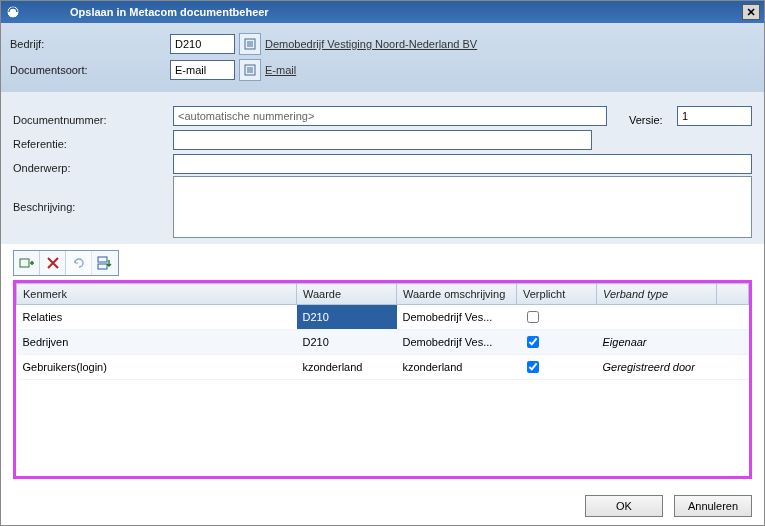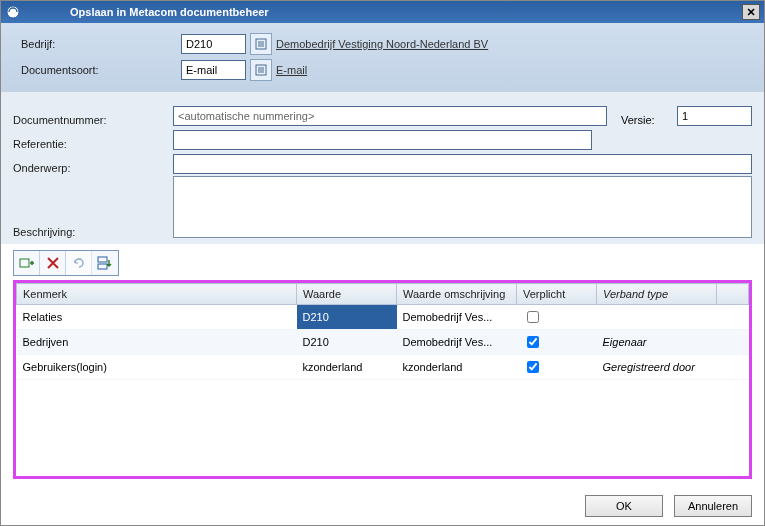--- a/index.html
+++ b/index.html
@@ -2,33 +2,33 @@
 <html><head>
 <meta charset="utf-8">
 <style>
   * { box-sizing: border-box; font-family: Tahoma, Arial, sans-serif; font-size: 11px; }
   body { margin: 0; background: #fff; }
   .window { width: 765px; height: 526px; border: 1px solid #888; position: relative; background: #fff; display: flex; flex-direction: column; }
   .titlebar { height: 22px; background: linear-gradient(#2a5fa0, #3d73b8); color: #fff; display: flex; align-items: center; padding: 0 4px; font-weight: bold; gap: 43px; }
   .titlebar .ticon { width: 16px; height: 16px; margin-right: 6px; display: inline-flex; align-items: center; justify-content: center; }
   .titlebar .spacer { flex: 1; }
   .close-btn { width: 18px; height: 16px; background: #d7d7d7; border: 1px solid #555; color: #000; display: flex; align-items: center; justify-content: center; font-size: 11px; cursor: pointer; font-family: Arial; }
-  .top-panel { background: linear-gradient(#d0deee, #c2d3e6); padding: 8px 20px; }
+  .top-panel { background: linear-gradient(#d0deee, #c2d3e6); padding: 8px 9px; }
   .row { display: flex; align-items: center; height: 26px; }
   .lbl { width: 160px; color: #1a1a1a; }
   .txt { height: 20px; border: 1px solid #4a6a92; background: #fff; padding: 0 4px; }
   .txt.small { width: 65px; }
   .txt.med { width: 65px; }
   .iconbtn { width: 22px; height: 22px; border: 1px solid #8aa3c0; background: #e8f0f9; margin-left: 4px; display: inline-flex; align-items: center; justify-content: center; cursor: pointer; }
   .desc { margin-left: 4px; color: #333; text-decoration: underline; }
   .mid-panel { background: #e6edf5; padding: 10px 12px 6px 12px; border-top: 1px solid #c6d3e3; }
   .mid-panel .row { height: 24px; align-items: flex-end; padding-top: 2px;}
   .mid-panel .lbl { color: #1a1a1a; }
   .long { flex: 1; }
-  .versie-lbl { width: 70px; padding-left: 14px; }
+  .versie-lbl { width: 70px; padding-left: 22px; }
   .versie-val { width: 75px; }
   .textarea { height: 62px; flex: 1; border: 1px solid #7a8fab; background: #fff; resize: none; padding: 2px 4px; }
   .toolbar { padding: 6px 12px 4px 12px; }
   .tb-group { display: inline-flex; border: 1px solid #7c98b8; }
   .tb-btn { width: 26px; height: 24px; display: inline-flex; align-items: center; justify-content: center; border-right: 1px solid #c4d4e6; cursor: pointer; background: #f5f9fd; }
   .tb-btn:last-child { border-right: none; }
   .grid-wrap { margin: 0 12px 6px 12px; border: 3px solid #d946ef; flex: 1; display: flex; flex-direction: column; background: #fff; overflow: hidden;}
   table { border-collapse: collapse; width: 100%; }
   thead th { background: linear-gradient(#f2f5f9, #dde6f0); border: 1px solid #b5c4d7; text-align: left; padding: 4px 6px; font-weight: normal; color: #222;}
   tbody td { padding: 3px 6px; border-bottom: 1px solid #f0f3f7;}
@@ -98,21 +98,21 @@
     <div class="row">
       <div class="lbl">Referentie:</div>
       <input class="txt long" style="flex: 1 1 0%;" value="">
       <div style="width:160px"></div>
     </div>
     <div class="row">
       <div class="lbl">Onderwerp:</div>
       <input class="txt long" style="flex: 1 1 0%;" value="">
       <div style="width:0"></div>
     </div>
-    <div class="row" style="height:auto; align-items:flex-end;">
+    <div class="row" style="height:auto; align-items:center;">
       <div class="lbl">Beschrijving:</div>
       <textarea class="textarea" style=""></textarea>
     </div>
   </div>
 
   <div class="toolbar">
     <div class="tb-group">
       <div class="tb-btn">
         <svg width="16" height="14" viewBox="0 0 16 14">
             <rect x="1" y="3" width="9" height="8" fill="none" stroke="#2a7a2a"></rect>

